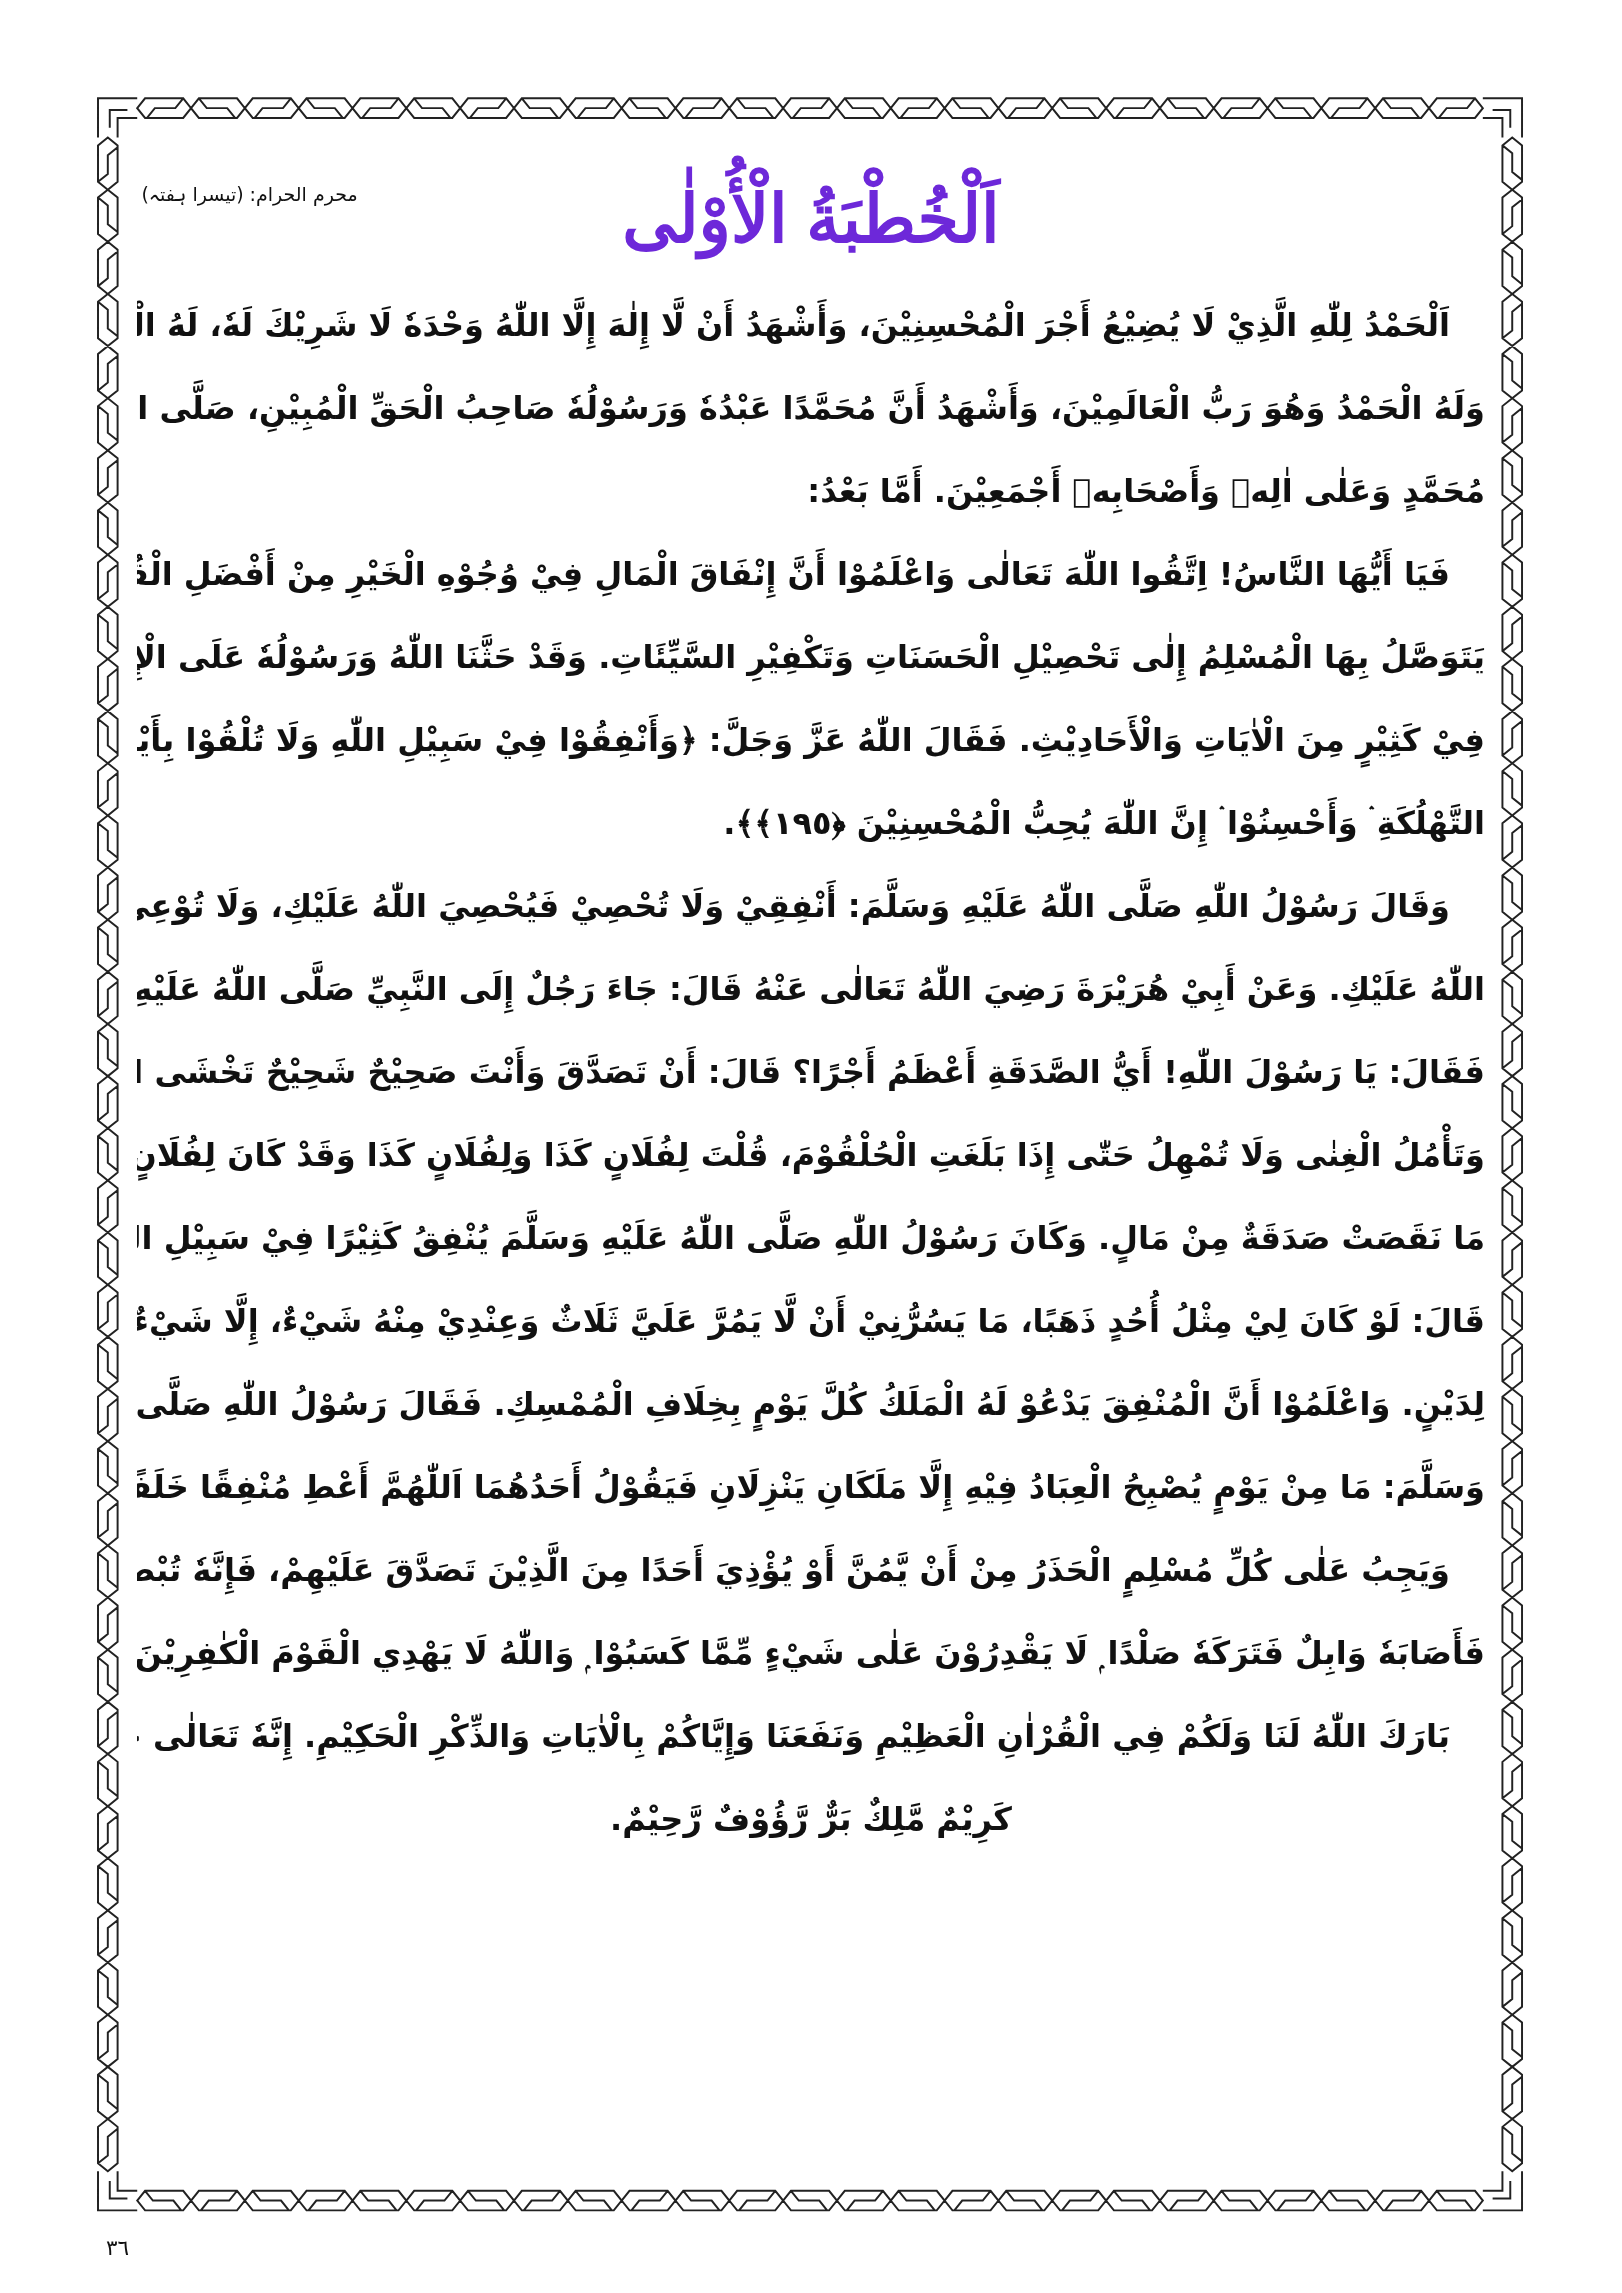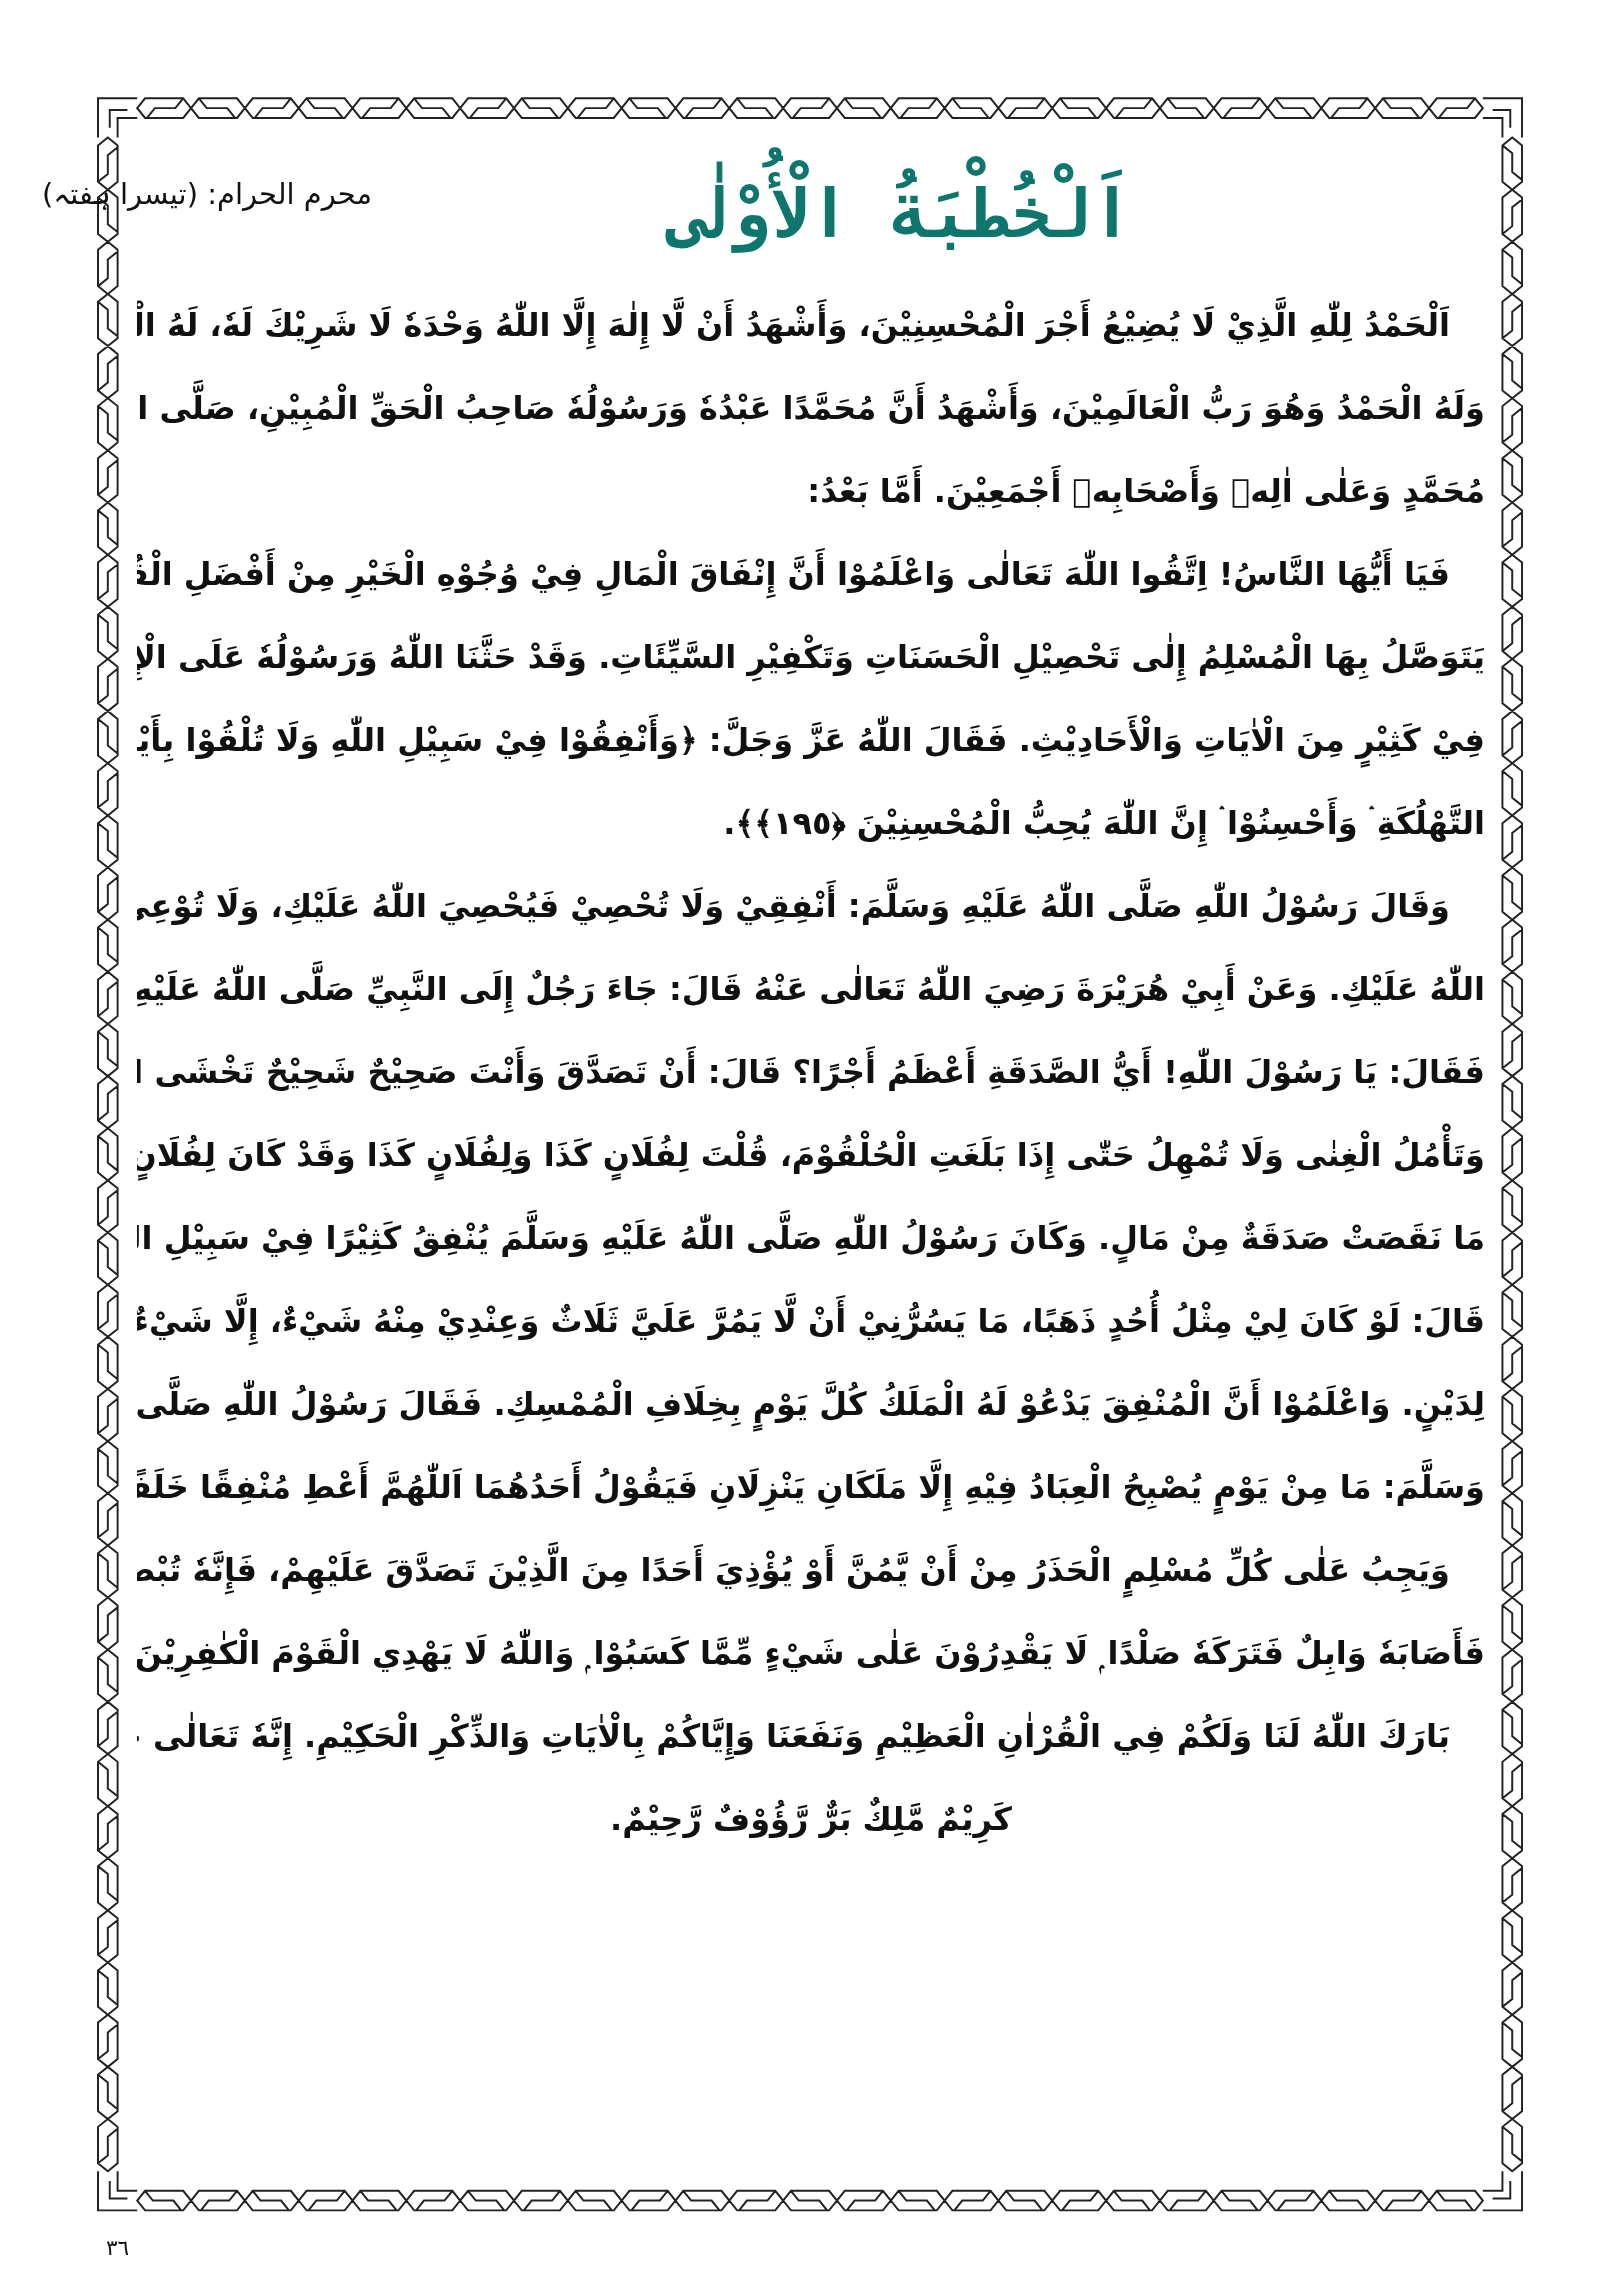--- a/index.html
+++ b/index.html
@@ -1,28 +1,28 @@
 <!DOCTYPE html>
 <html><head>
 <meta charset="utf-8">
 <style>
   html, body { margin: 0; padding: 0; background: #ffffff; }
   body { width: 1622px; height: 2294px; position: relative; overflow: hidden; }
   #border-svg { position: absolute; left: 0; top: 0; width: 1622px; height: 2294px; }
   .header-note {
     position: absolute; left: 127px; top: 165px; width: 245px; height: 59px;
     direction: rtl; text-align: center;
-    font-family: "DejaVu Sans", sans-serif; font-size: 29px; color: #111;
+    font-family: "DejaVu Sans", sans-serif; font-size: 19px; color: #111;
     line-height: 59px; white-space: nowrap;
   }
   .title {
     position: absolute; left: 490px; top: 165px; width: 642px; height: 108px;
-    direction: rtl; 
-    font-family: Liberation Mono, monospace; font-weight: bold; font-size: 67px;
-    color: #0f766e; line-height: 108px; white-space: nowrap;
+    direction: rtl; text-align: center;
+    font-family: Liberation Sans, sans-serif; font-weight: bold; font-size: 67px;
+    color: #6d28d9; line-height: 108px; white-space: nowrap;
   }
   .body-text { position: absolute; left: 137px; top: 284px; width: 1348px; }
   .line {
     height: 83px; line-height: 83px; direction: rtl; white-space: nowrap;
     font-family: "DejaVu Sans", sans-serif; font-weight: bold; font-size: 32px;
     color: #111; overflow: hidden;
     text-align: justify; text-align-last: justify;
   }
   .line.indent { padding-right: 35px; }
   .line.short { text-align-last: right; }

